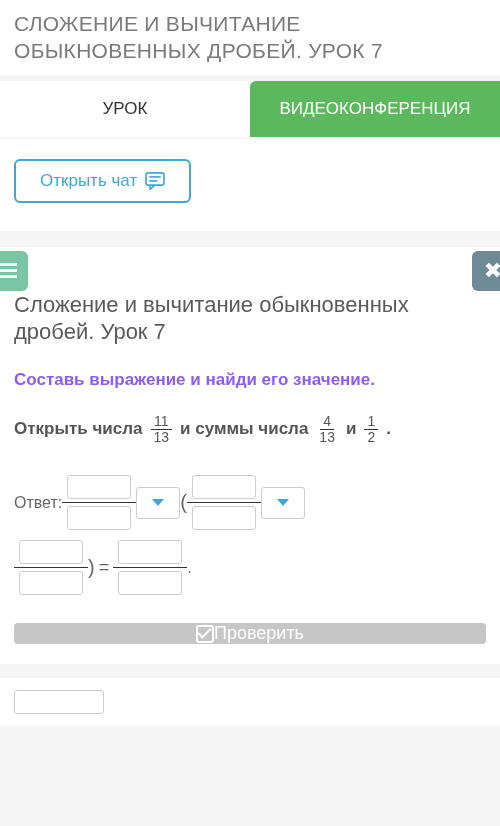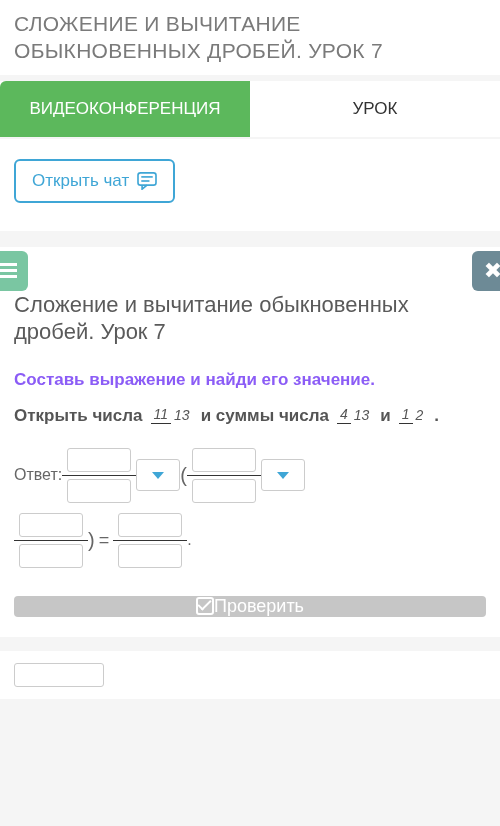--- a/index.html
+++ b/index.html
@@ -44,21 +44,21 @@
   padding: 20px 14px 28px;
   margin-top: 2px;
 }
 .chat-btn {
   display: inline-flex;
   align-items: center;
   gap: 8px;
   border: 2px solid #3fa6d6;
   color: #3fa6d6;
   background: #fff;
-  padding: 10px 16px;
+  padding: 10px 24px;
   border-radius: 6px;
   font-size: 17px;
   cursor: pointer;
 }
 .chat-icon {
   width: 20px;
   height: 18px;
   display: inline-block;
 }
 .content {
@@ -115,28 +115,27 @@
   font-weight: 600;
   color: #555;
   display: flex;
   align-items: center;
   flex-wrap: wrap;
   gap: 6px;
   margin-bottom: 22px;
 }
 .frac {
   display: inline-flex;
-  flex-direction: row;
+  flex-direction: column;
   align-items: center;
   font-weight: 400;
   vertical-align: middle;
   font-size: 14px;
   line-height: 1.1;
-  margin: 0 2px;
-  font-style: italic;
+  margin: 8px 2px;
 }
 .frac .num { border-bottom: 1px solid #333; padding: 0 3px; }
 .frac .den { padding: 0 3px; }
 .answer-area {
   font-size: 16px;
   color: #666;
 }
 .answer-row {
   display: flex;
   align-items: center;
@@ -225,22 +224,22 @@
   border: 1px solid #ccc;
   border-radius: 3px;
 }
 </style>
 </head>
 <body>
 
 <div class="page-title">СЛОЖЕНИЕ И ВЫЧИТАНИЕ ОБЫКНОВЕННЫХ ДРОБЕЙ. УРОК 7</div>
 
 <div class="tabs">
+  <div class="tab tab-active">УРОК</div>
   <div class="tab tab-inactive">ВИДЕОКОНФЕРЕНЦИЯ</div>
-  <div class="tab tab-active">УРОК</div>
 </div>
 
 <div class="chat-row">
   <button class="chat-btn">
     <span>Открыть чат</span>
     <span class="chat-icon">
       <svg viewBox="0 0 24 22" width="20" height="18">
         <rect x="1" y="1" width="22" height="15" rx="3" fill="none" stroke="#3fa6d6" stroke-width="2"></rect>
         <path d="M6 16 L6 21 L12 16" fill="none" stroke="#3fa6d6" stroke-width="2"></path>
         <line x1="5" y1="6" x2="19" y2="6" stroke="#3fa6d6" stroke-width="2"></line>

